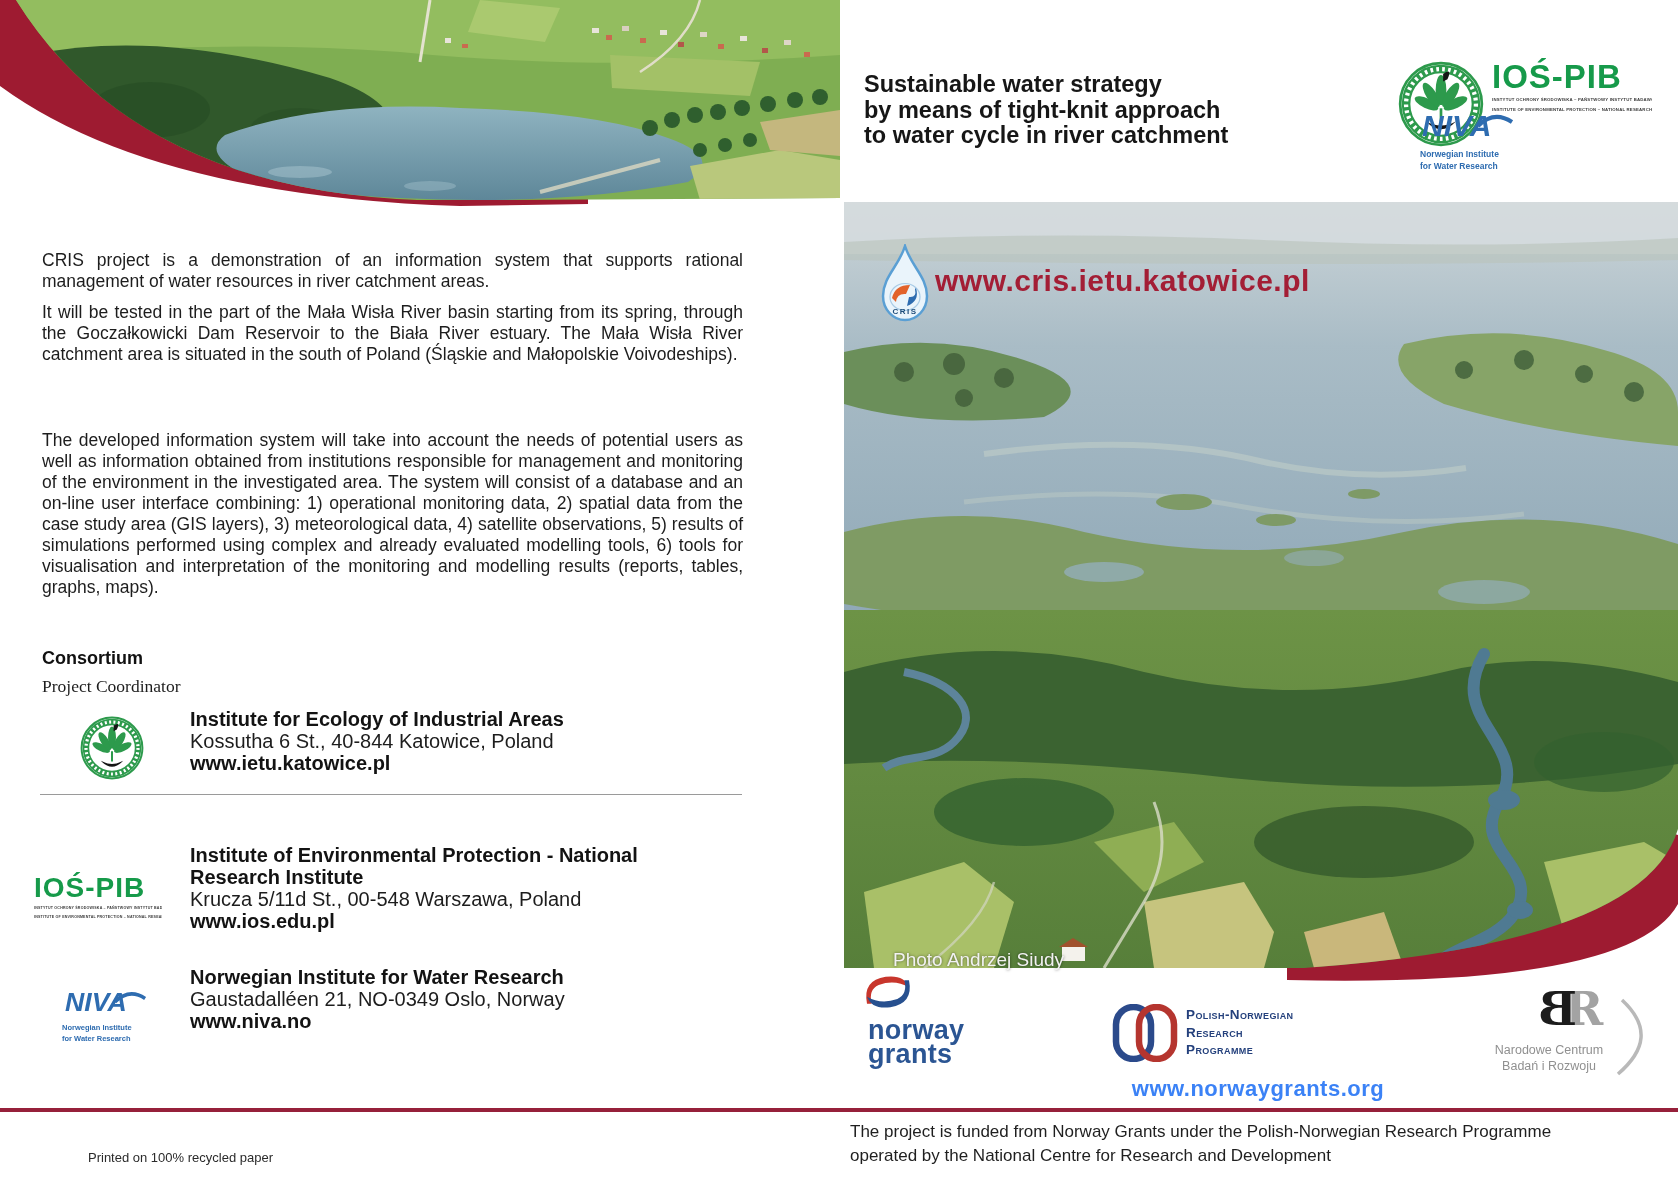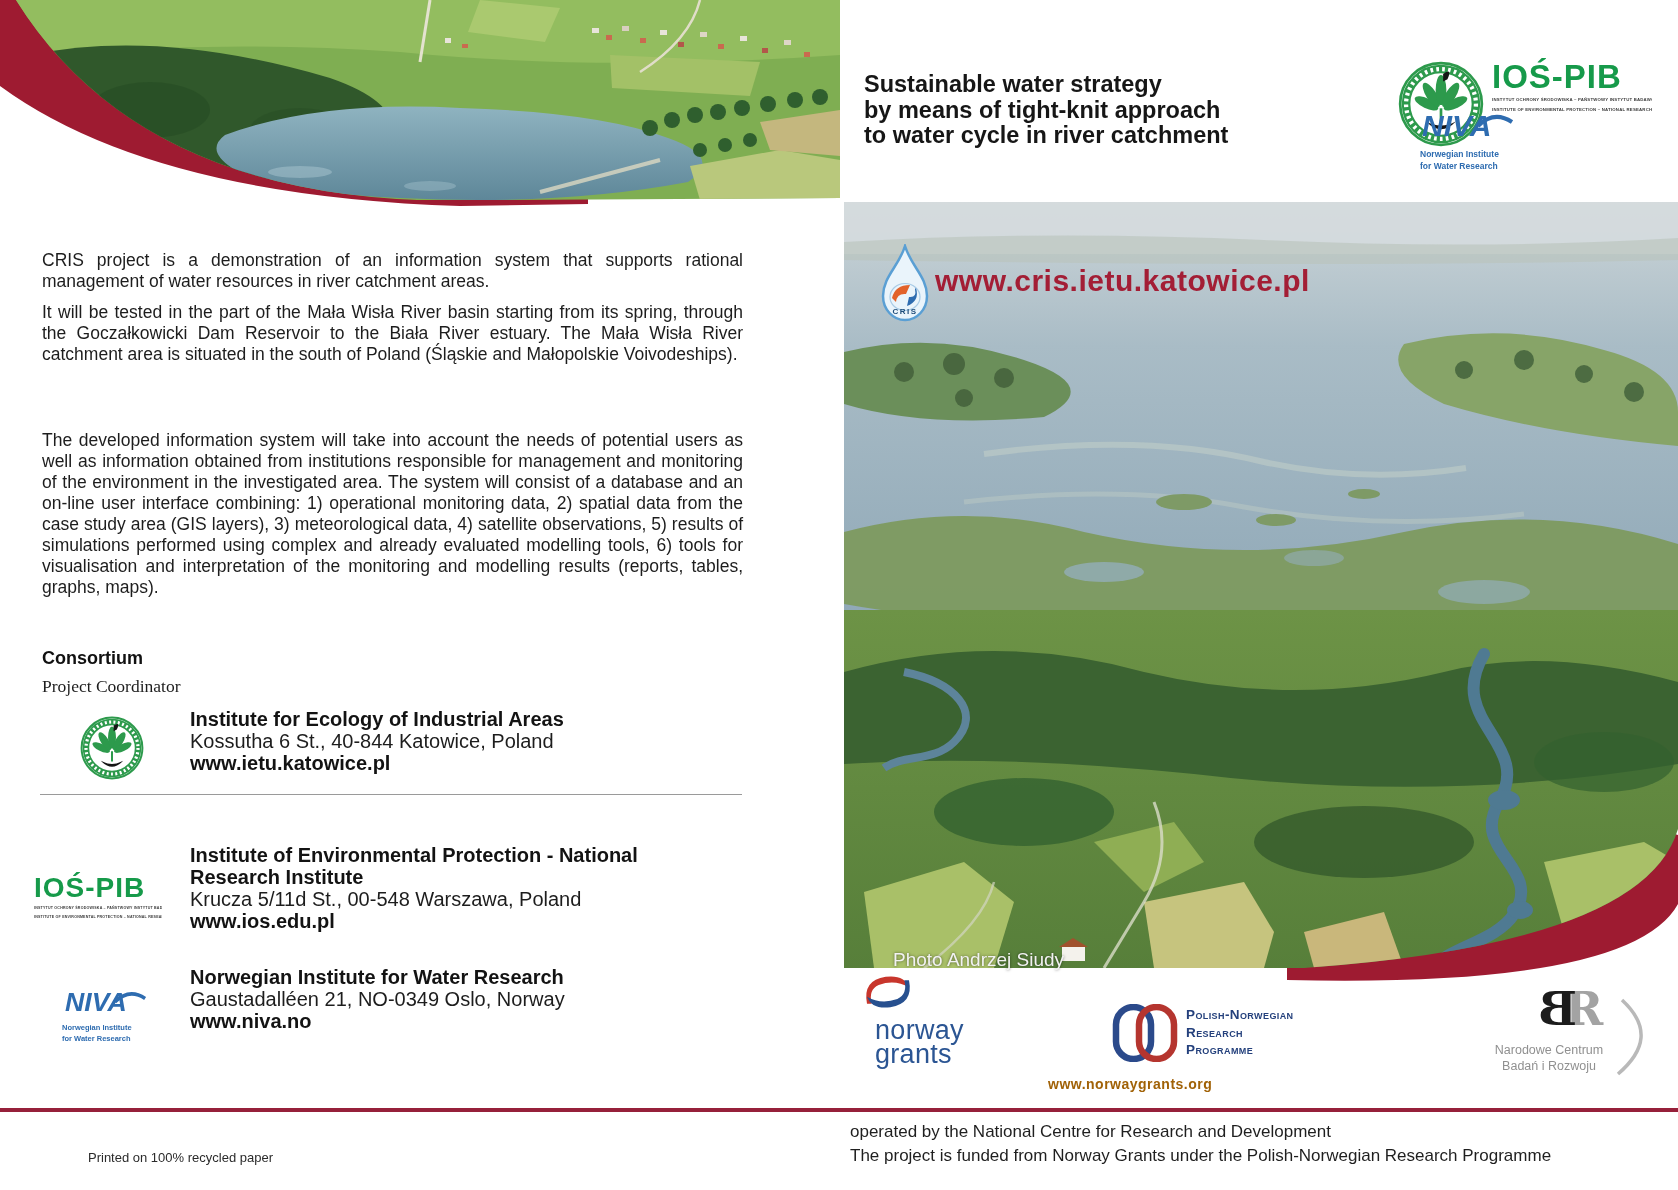--- a/index.html
+++ b/index.html
@@ -28,24 +28,24 @@
   .consortium{left:42px;top:648px;font-size:18px;font-weight:bold;color:#111;}
   .coordinator{left:42px;top:676px;font-size:17.5px;color:#1d1d1d;font-family:Liberation Serif, serif;}
   .inst-text{width:470px;font-size:20px;line-height:22px;}
   .inst-text .nm,.inst-text .ws{font-weight:bold;color:#131313;}
   .divider{left:40px;top:794px;width:702px;height:1px;background:#9a9a9a;}
   .printed{left:88px;top:1150px;font-size:13px;color:#2b2b2b;}
   
   .cris-url{left:935px;top:264px;font-size:30px;font-weight:bold;color:#a31e35;letter-spacing:.5px;}
   .photo-credit{left:881px;top:949px;font-size:19px;color:#f2f2f2;text-shadow:0 0 3px rgba(0,0,0,.55);margin-left:12px;}
   
-  .ng-text{left:868px;top:1018px;font-size:27px;line-height:24px;font-weight:400;color:#2b5593;letter-spacing:.3px;margin-left:7px;}
+  .ng-text{left:868px;top:1018px;font-size:27px;line-height:24px;font-weight:700;color:#2b5593;letter-spacing:.3px;}
   .pnrp-text{left:1186px;top:1006px;font-size:13.5px;line-height:17.5px;font-weight:bold;
              font-variant:small-caps;color:#24407c;letter-spacing:.4px;}
-  .ng-url{left:1048px;top:1076px;width:420px;font-size:14px;font-weight:bold;color:#a16207;letter-spacing:.5px;}
+  .ng-url{left:1048px;top:1076px;width:420px;text-align:center;font-size:22px;font-weight:bold;color:#3b82f6;letter-spacing:.5px;}
   .ncbr-letters{left:1538px;top:986px;font-family:"DejaVu Serif",serif;font-size:46px;line-height:46px;font-weight:bold;}
   .ncbr-letters .b{display:inline-block;transform:scaleX(-1);color:#1c1c1c;}
   .ncbr-letters .r{color:#a3a3a3;margin-left:-12px;}
   .ncbr-text{left:1470px;top:1042px;width:158px;text-align:center;font-size:12.5px;line-height:16px;color:#909090;}
   .rule{left:0;top:1108px;width:1678px;height:4px;background:#96203a;}
   .funding{left:850px;top:1120px;width:740px;font-size:17px;line-height:23.5px;color:#1f1f1f;}
 </style>
 </head>
 <body>
 
@@ -316,18 +316,18 @@
   <svg class="abs" style="left:1616px;top:998px" width="40" height="80" viewBox="0 0 40 80">
     <path d="M6,2 C34,28 30,52 2,76" stroke="#b9b9b9" stroke-width="3.5" fill="none"></path>
   </svg>
   <div class="abs ncbr-text">
     <div>Narodowe Centrum</div>
     <div>Badań i Rozwoju</div>
   </div>
 
   <div class="abs rule"></div>
   <div class="abs funding">
+    <div>The project is funded from Norway Grants under the Polish-Norwegian Research Programme</div>
     <div>operated by the National Centre for Research and Development</div>
-    <div>The project is funded from Norway Grants under the Polish-Norwegian Research Programme</div>
   </div>
   <div class="abs printed">Printed on 100% recycled paper</div>
 
 </div>
 
 </body></html>

